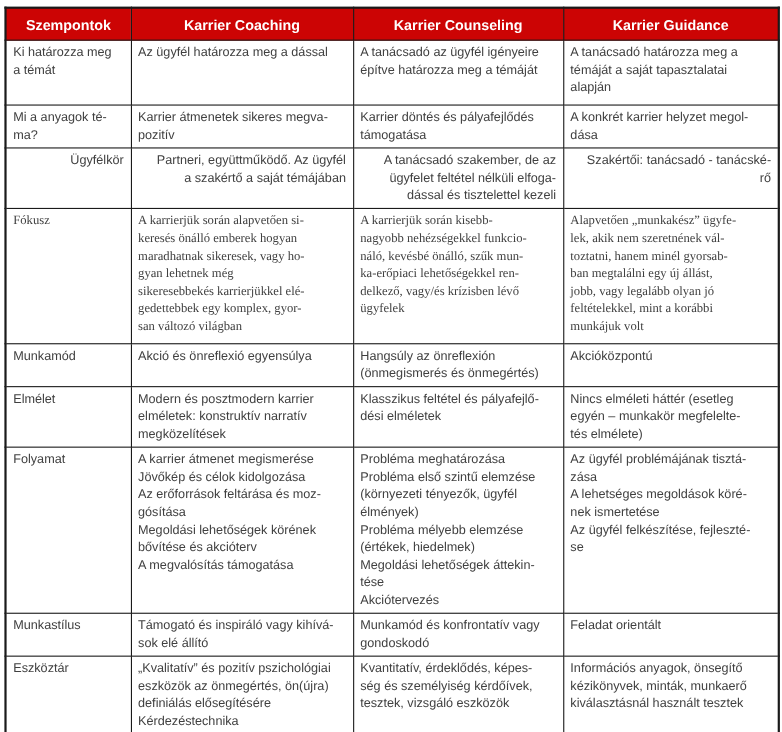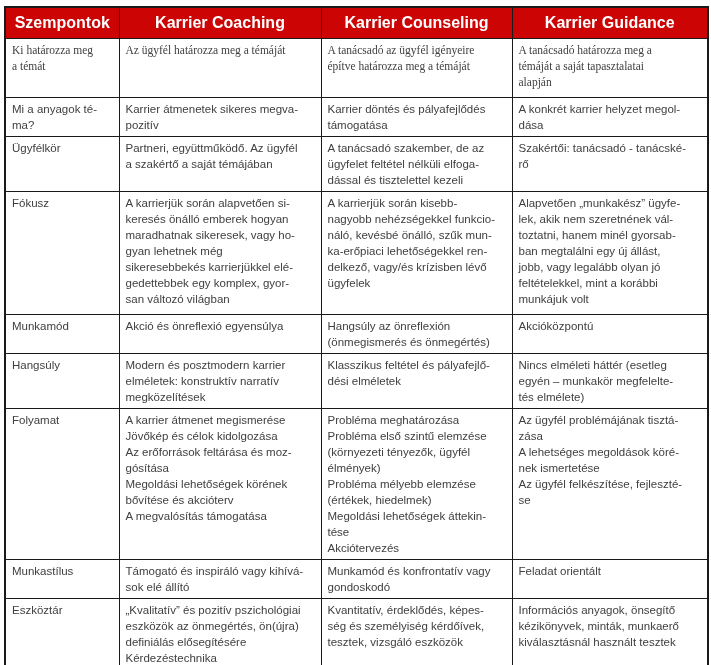--- a/index.html
+++ b/index.html
@@ -18,43 +18,43 @@
     border: 2.5px solid #1a1a1a;
     border-bottom-width: 3.5px;
   }
   col.c0 { width: 114px; }
   col.c1 { width: 202px; }
   col.c2 { width: 191px; }
   col.c3 { width: 196px; }
   th {
     background: #cc0404;
     color: #ffffff;
-    font-size: 16px;
+    font-size: 13px;
     font-weight: bold;
     text-align: center;
     padding: 6px 4px;
     border: 1.6px solid #1a1a1a;
     height: 16px;
     margin-top: 44px;
   }
   td {
     border: 1.6px solid #1a1a1a;
     vertical-align: top;
     color: #404040;
     font-size: 11.5px;
     line-height: 16px;
     padding: 3px 6px;
     white-space: pre-line;
     overflow: hidden;
   }
   
-  tbody tr:nth-child(1) td { height: 52px; font-family: Liberation Serif, serif; }
+  tbody tr:nth-child(1) td { height: 52px; }
   tbody tr:nth-child(2) td { height: 28px; }
-  tbody tr:nth-child(3) td { height: 45px; }
-  tbody tr:nth-child(4) td { height: 116px; }
+  tbody tr:nth-child(3) td { height: 45px; text-align: right; }
+  tbody tr:nth-child(4) td { height: 116px; font-family: Liberation Serif, serif; }
   tbody tr:nth-child(5) td { height: 28px; }
   tbody tr:nth-child(6) td { height: 46px; }
   tbody tr:nth-child(7) td { height: 138px; margin-top: 28px; }
   tbody tr:nth-child(8) td { height: 28px; }
   tbody tr:nth-child(9) td { height: 78px; }
 </style>
 </head>
 <body>
 
 <div class="page">
@@ -70,21 +70,21 @@
         <th>Szempontok</th>
         <th>Karrier Coaching</th>
         <th>Karrier Counseling</th>
         <th>Karrier Guidance</th>
       </tr>
     </thead>
     <tbody>
       <tr>
         <td>Ki határozza meg
 a témát</td>
-        <td>Az ügyfél határozza meg a témáját</td>
+        <td>Az ügyfél határozza meg a dással</td>
         <td>A tanácsadó az ügyfél igényeire
 építve határozza meg a témáját</td>
         <td>A tanácsadó határozza meg a
 témáját a saját tapasztalatai
 alapján</td>
       </tr>
       <tr>
         <td>Mi a anyagok té-
 ma?</td>
         <td>Karrier átmenetek sikeres megva-
@@ -128,21 +128,21 @@
 munkájuk volt</td>
       </tr>
       <tr>
         <td>Munkamód</td>
         <td>Akció és önreflexió egyensúlya</td>
         <td>Hangsúly az önreflexión
 (önmegismerés és önmegértés)</td>
         <td>Akcióközpontú</td>
       </tr>
       <tr>
-        <td>Hangsúly</td>
+        <td>Elmélet</td>
         <td>Modern és posztmodern karrier
 elméletek: konstruktív narratív
 megközelítések</td>
         <td>Klasszikus feltétel és pályafejlő-
 dési elméletek</td>
         <td>Nincs elméleti háttér (esetleg
 egyén – munkakör megfelelte-
 tés elmélete)</td>
       </tr>
       <tr>

